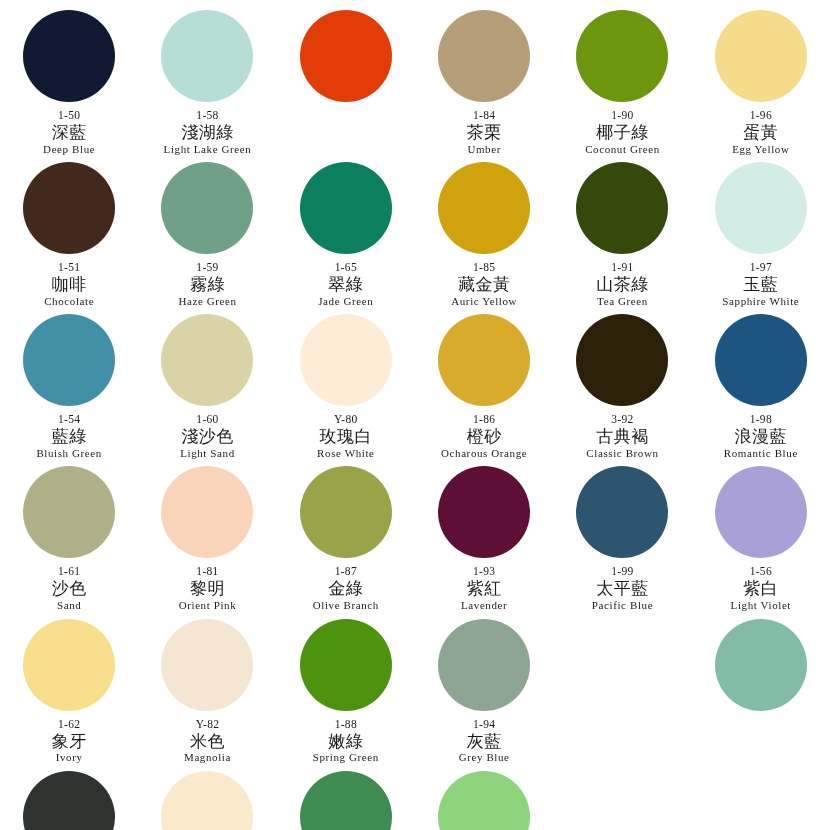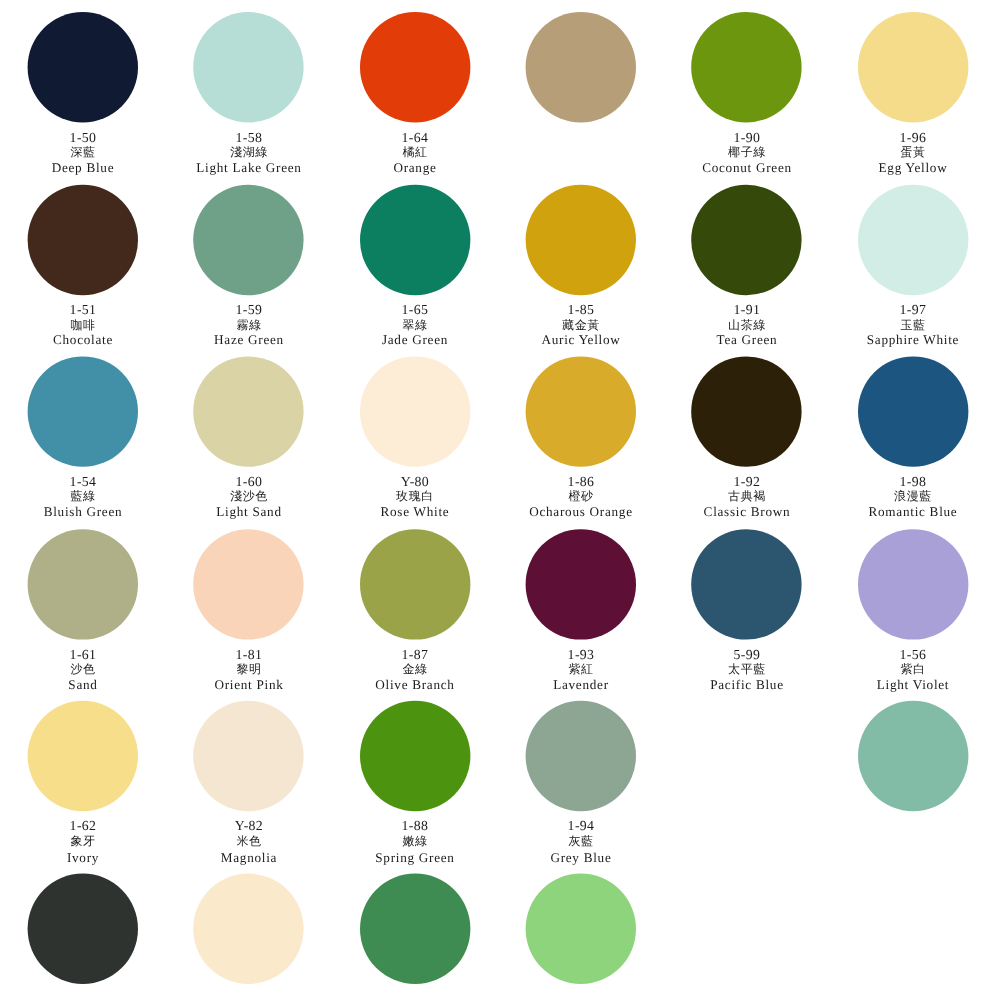--- a/index.html
+++ b/index.html
@@ -46,21 +46,21 @@
   }
   .code {
     font-family: "Liberation Serif", "DejaVu Serif", serif;
     font-size: 11.5px;
     letter-spacing: 0.3px;
     color: #1b1b1b;
     white-space: nowrap;
   }
   .cn {
     font-family: "DejaVu Sans", "Liberation Sans", sans-serif;
-    font-size: 10px;
+    font-size: 17px;
     letter-spacing: 0.5px;
     color: #1b1b1b;
     white-space: nowrap;
   }
   .en {
     font-family: "Liberation Serif", "DejaVu Serif", serif;
     font-size: 11px;
     letter-spacing: 0.6px;
     color: #1b1b1b;
     white-space: nowrap;
@@ -81,28 +81,28 @@
     <div class="cell">
       <div class="swatch" style="background: rgb(182, 222, 214);"></div>
       <div class="labels">
         <div class="code">1-58</div>
         <div class="cn">淺湖綠</div>
         <div class="en">Light Lake Green</div>
       </div>
     </div>
     <div class="cell">
       <div class="swatch" style="background: rgb(226, 60, 8);"></div>
-      <div class="labels">
-        <div class="code">1-64</div>
-        <div class="cn">橘紅</div>
-        <div class="en">Orange</div>
-      </div>
     </div>
     <div class="cell">
       <div class="swatch" style="background: rgb(182, 159, 120);"></div>
+      <div class="labels">
+        <div class="code">1-84</div>
+        <div class="cn">茶栗</div>
+        <div class="en">Umber</div>
+      </div>
     </div>
     <div class="cell">
       <div class="swatch" style="background: rgb(108, 150, 14);"></div>
       <div class="labels">
         <div class="code">1-90</div>
         <div class="cn">椰子綠</div>
         <div class="en">Coconut Green</div>
       </div>
     </div>
     <div class="cell">
@@ -189,21 +189,21 @@
       <div class="swatch" style="background: rgb(217, 171, 43);"></div>
       <div class="labels">
         <div class="code">1-86</div>
         <div class="cn">橙砂</div>
         <div class="en">Ocharous Orange</div>
       </div>
     </div>
     <div class="cell">
       <div class="swatch" style="background: rgb(45, 32, 9);"></div>
       <div class="labels">
-        <div class="code">1-92</div>
+        <div class="code">3-92</div>
         <div class="cn">古典褐</div>
         <div class="en">Classic Brown</div>
       </div>
     </div>
     <div class="cell">
       <div class="swatch" style="background: rgb(28, 85, 127);"></div>
       <div class="labels">
         <div class="code">1-98</div>
         <div class="cn">浪漫藍</div>
         <div class="en">Romantic Blue</div>
@@ -237,21 +237,21 @@
       <div class="swatch" style="background: rgb(93, 15, 53);"></div>
       <div class="labels">
         <div class="code">1-93</div>
         <div class="cn">紫紅</div>
         <div class="en">Lavender</div>
       </div>
     </div>
     <div class="cell">
       <div class="swatch" style="background: rgb(44, 86, 112);"></div>
       <div class="labels">
-        <div class="code">5-99</div>
+        <div class="code">1-99</div>
         <div class="cn">太平藍</div>
         <div class="en">Pacific Blue</div>
       </div>
     </div>
     <div class="cell">
       <div class="swatch" style="background: rgb(170, 160, 216);"></div>
       <div class="labels">
         <div class="code">1-56</div>
         <div class="cn">紫白</div>
         <div class="en">Light Violet</div>

